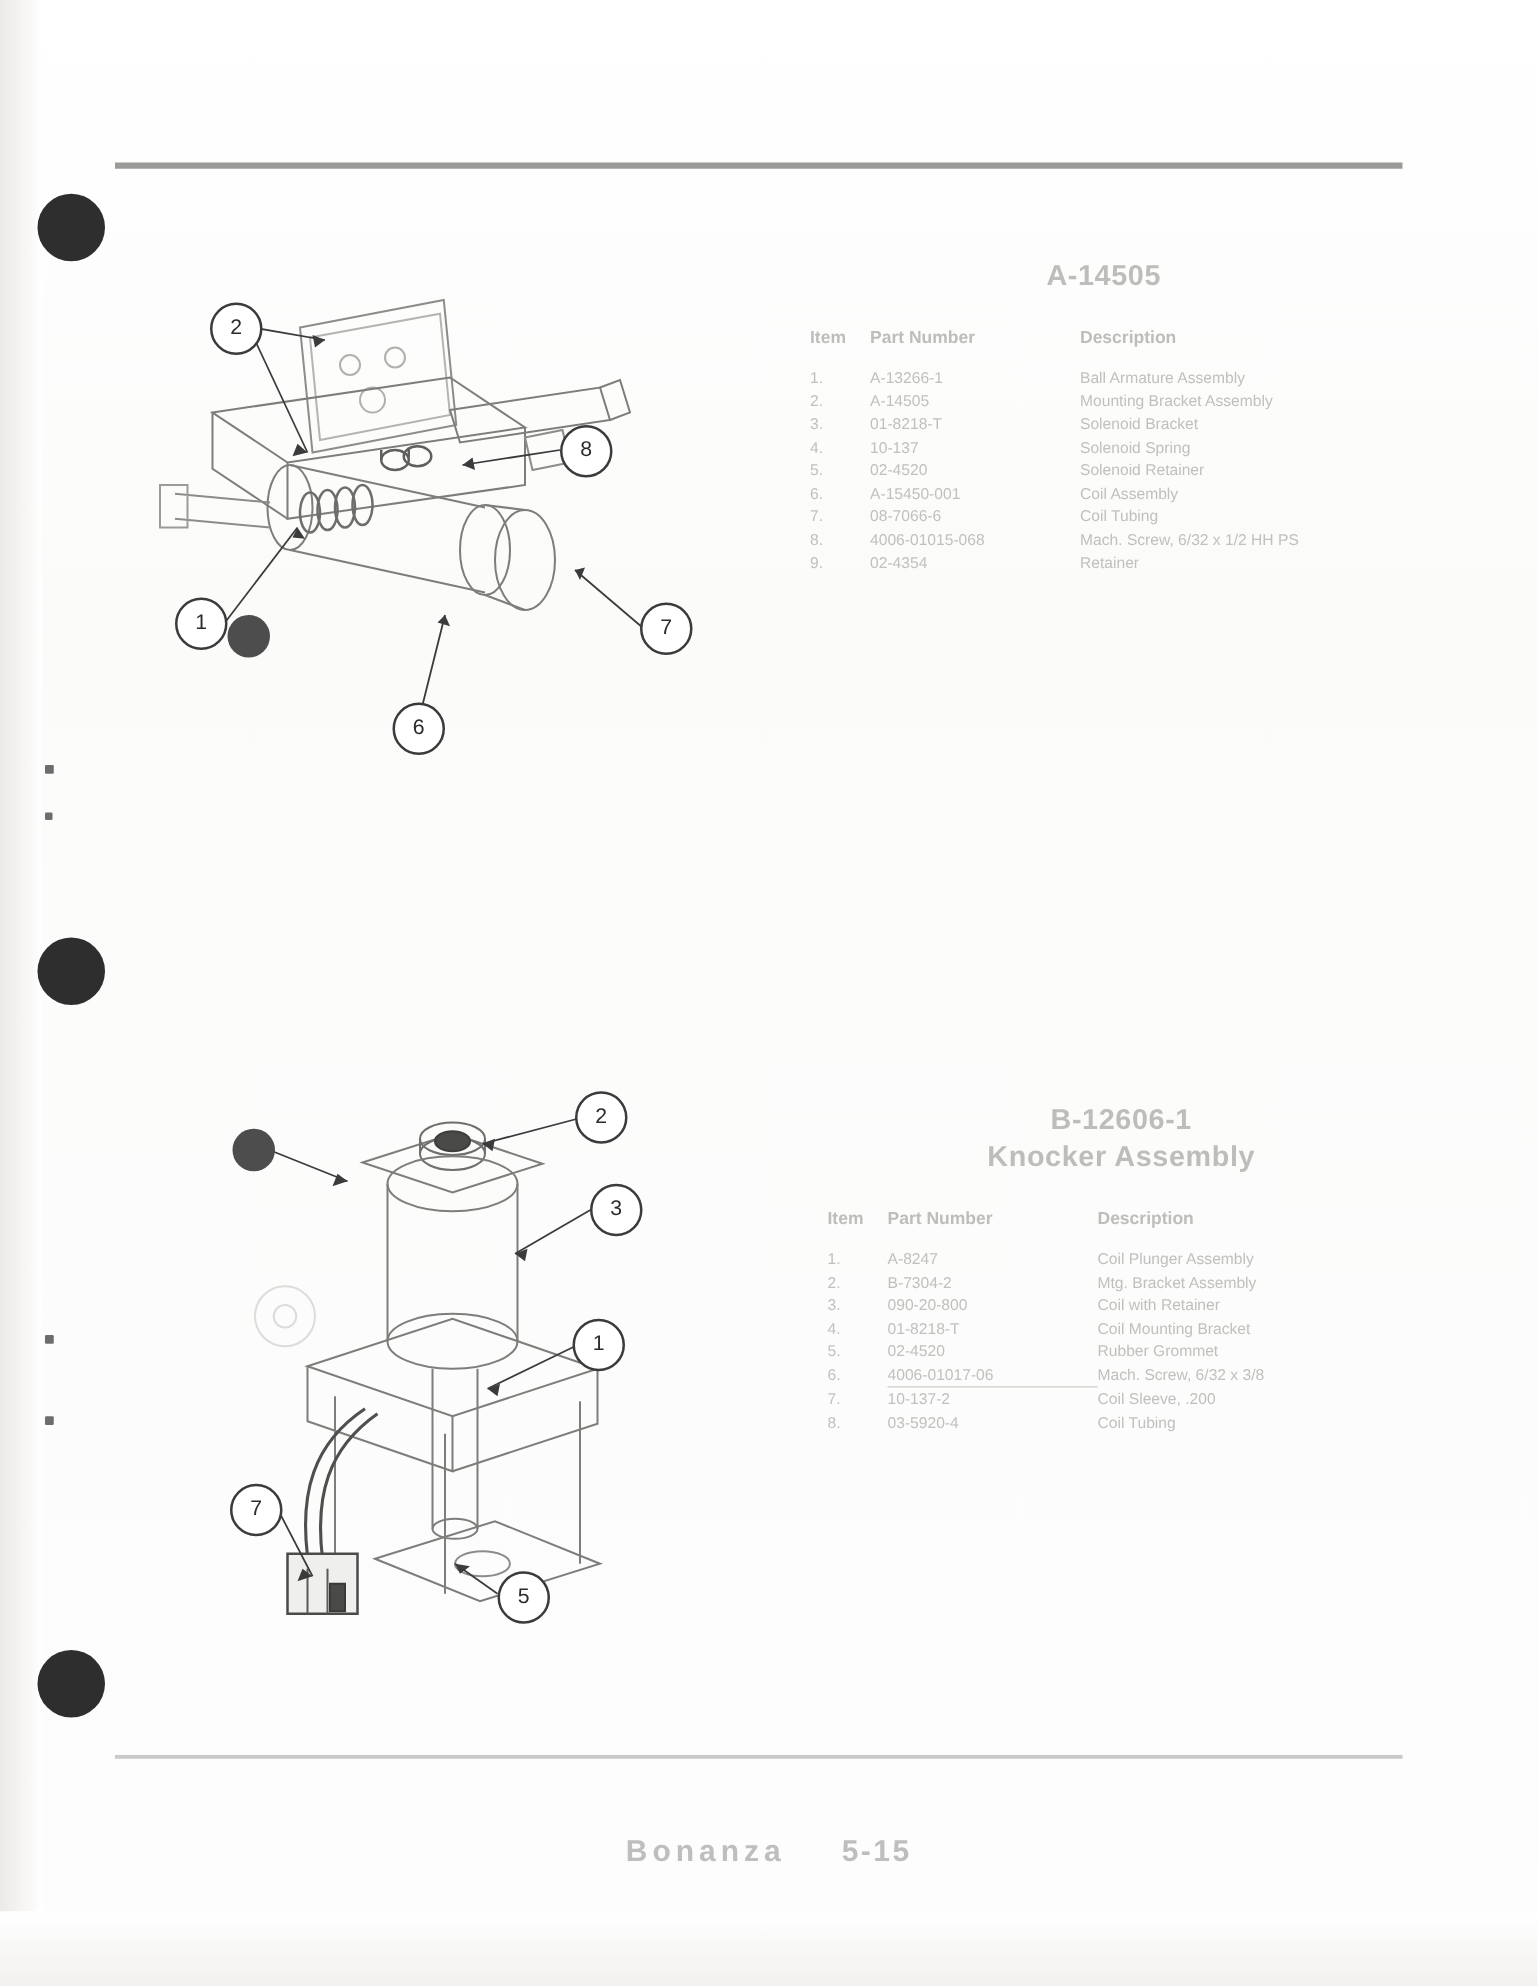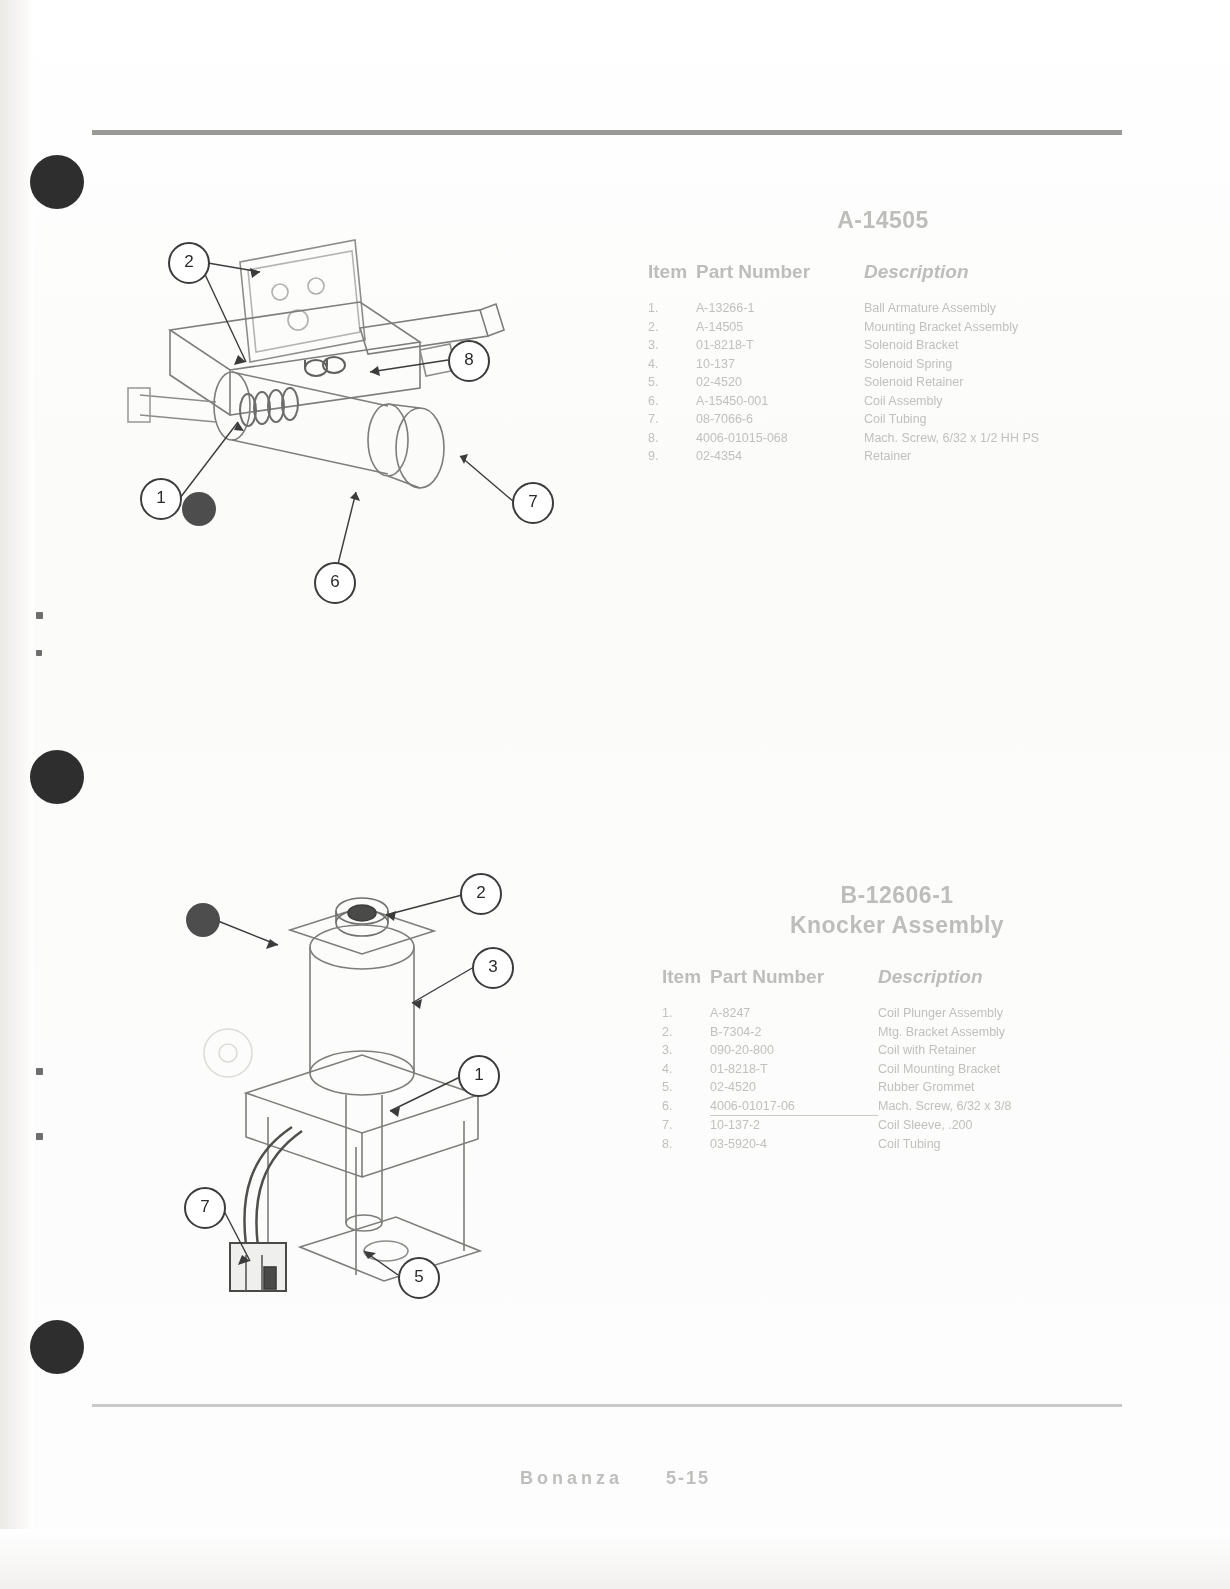--- a/index.html
+++ b/index.html
@@ -46,47 +46,47 @@
   .edge-mark.m3{left:36px;top:1068px;}
   .edge-mark.m4{left:36px;top:1133px;}
 
   
   .parts-block{position:absolute;color:#b8b8b6;}
   .pb-title{
     text-align:center;font-size:23px;letter-spacing:.5px;color:#bdbdbb;
     font-weight:bold;line-height:30px;filter:blur(.4px);
   }
   .pb-head{
-    display:flex;margin-top:26px;font-size:19px;font-weight:bold;color:#bdbdbb;
+    display:flex;margin-top:26px;font-size:14px;font-weight:bold;color:#bdbdbb;
     filter:blur(.4px);
   }
   .pb-head .c-item{width:48px;}
   .pb-head .c-part{width:168px;}
-  .pb-head .c-desc{flex:1;font-style:italic;}
+  .pb-head .c-desc{flex:1;}
   .pb-rows{margin-top:16px;filter:blur(.45px);}
   .pb-row{display:flex;font-size:12.5px;line-height:18.5px;color:#c0c0be;}
   .pb-row .c-item{width:48px;}
   .pb-row .c-part{width:168px;}
   .pb-row .c-desc{flex:1;}
   .pb-row .underline{border-bottom:1px solid #cbcbc9;}
 
   
   .figure{position:absolute;}
   .callout{
     position:absolute;width:38px;height:38px;border:2px solid #3b3b3b;
     border-radius:50%;background:#ffffff;color:#2b2b2b;
     font-size:17px;line-height:35px;text-align:center;font-family:"Liberation Sans",sans-serif;
   }
   svg.art{position:absolute;left:0;top:0;overflow:visible;}
   .blob{position:absolute;border-radius:50%;background:#4d4d4d;}
 
   
   .footer{
     position:absolute;left:0;top:1468px;width:1230px;text-align:center;
-    font-size:18px;font-weight:bold;color:#bebebc;letter-spacing:4px;
+    font-size:24px;font-weight:bold;color:#bebebc;letter-spacing:4px;
     filter:blur(.5px);
   }
   .footer .sect{letter-spacing:2px;}
 </style>
 </head>
 <body>
 
 <div class="page">
 
   <div class="scan-edge-left"></div>

